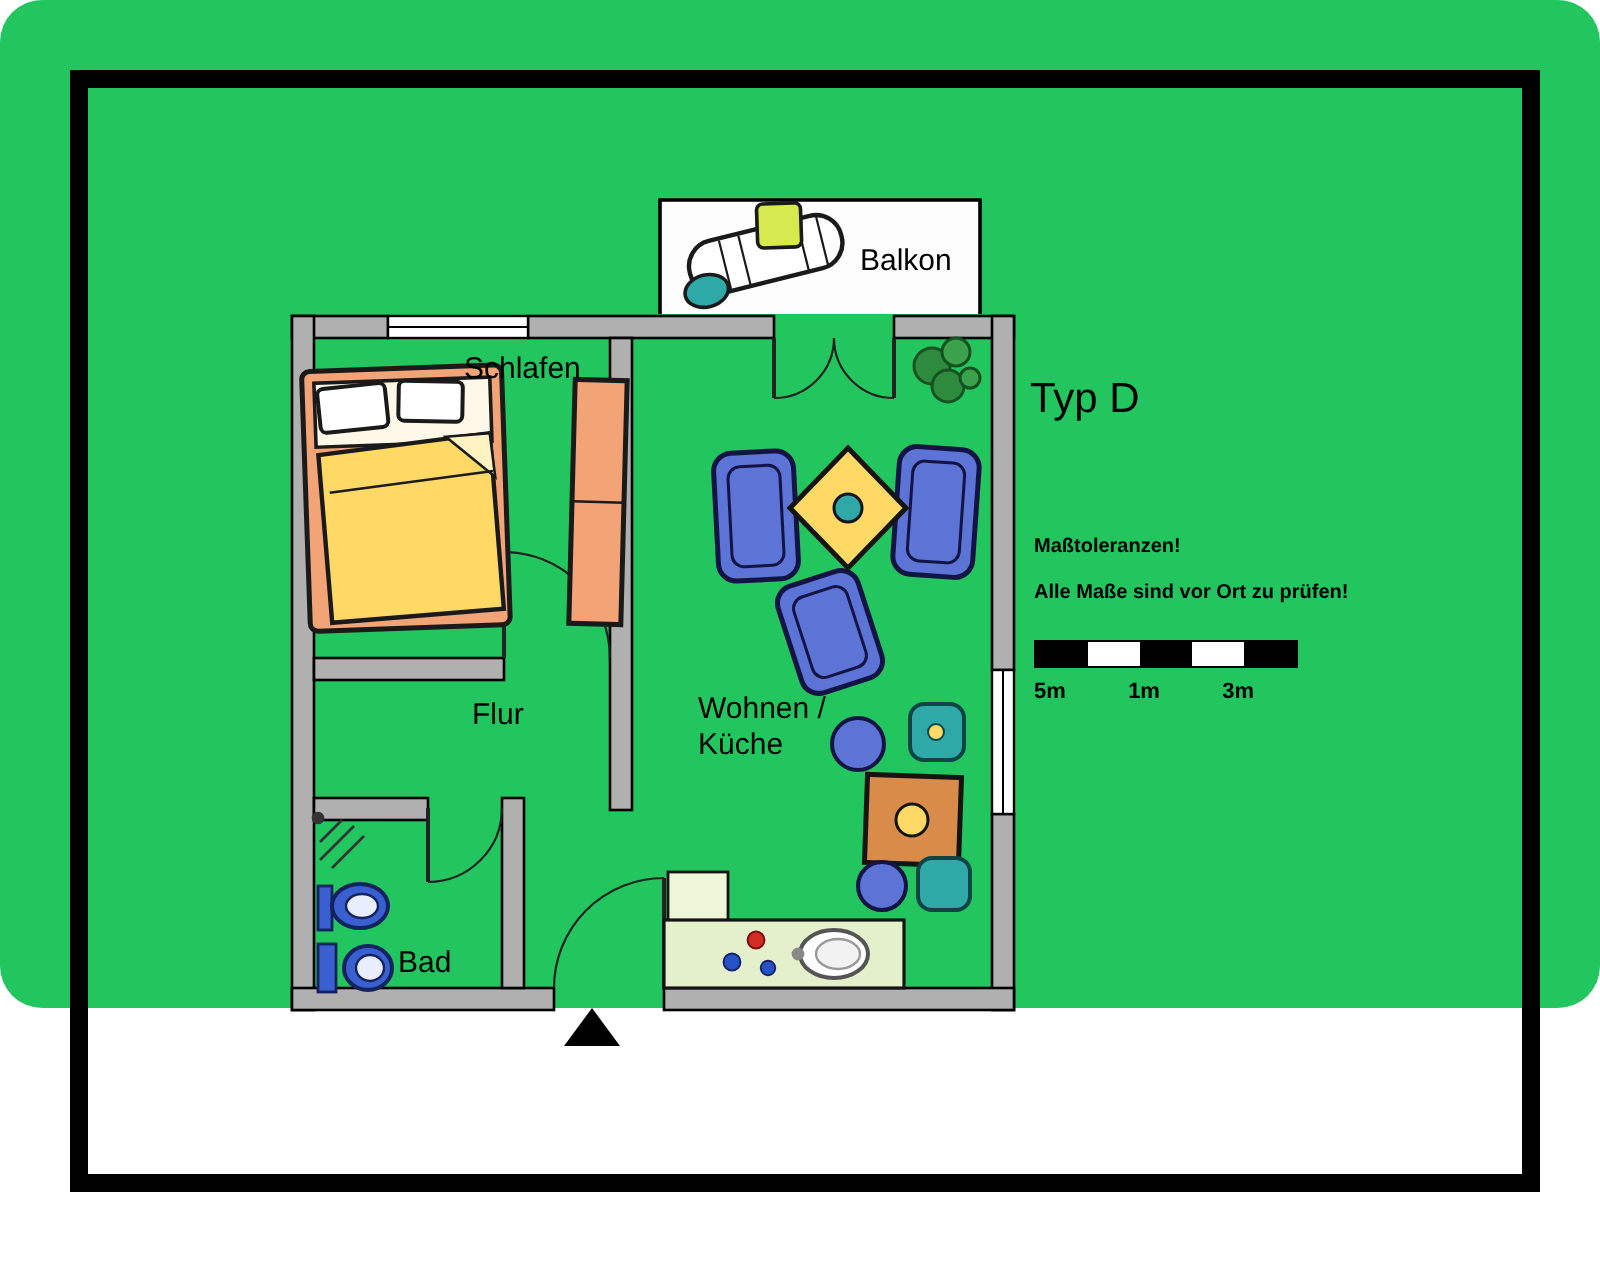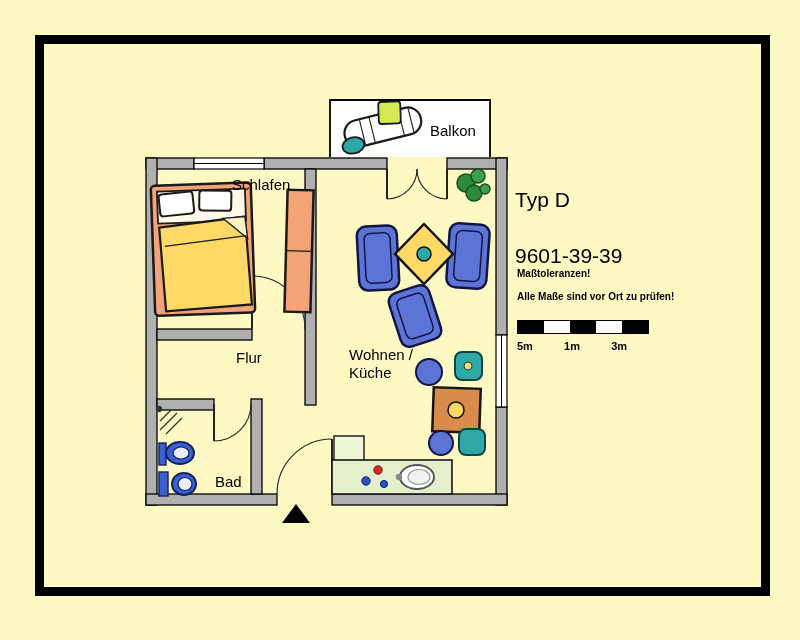--- a/index.html
+++ b/index.html
@@ -1,18 +1,18 @@
 <!DOCTYPE html>
 <html><head>
 <meta charset="utf-8">
 <style>
   * { margin:0; padding:0; box-sizing:border-box; }
   html,body { width:800px; height:640px; overflow:hidden; background:#fff; }
   body { font-family:"Liberation Sans", sans-serif; color:#000; }
-  .page { position:relative; width:800px; height:640px; background:#fef9c3; }
+  .page { position:relative; width:800px; height:504px; background:#22c55e;border-radius:21px; }
   .plan-svg { position:absolute; left:0; top:0; }
   .lbl { position:absolute; font-size:15px; color:#000; white-space:nowrap; }
   .title-line { position:absolute; left:515px; font-size:21px; color:#000; white-space:nowrap; }
   .notice { position:absolute; left:517px; font-size:10px; font-weight:bold; white-space:nowrap; }
   .scalebar { position:absolute; left:517px; top:320px; height:14px; display:flex; border:1px solid #000; }
   .scalebar span { display:block; width:26px; height:12px; }
   .seg-b { background:#000; } .seg-w { background:#fff; }
   .scale-labels { position:absolute; left:517px; top:340px; font-size:11px; font-weight:bold; }
   .scale-labels span { display:inline-block; width:44px; }
 </style>
@@ -163,26 +163,25 @@
       <ellipse cx="184" cy="484" rx="12" ry="11" fill="#3a5fd0" stroke="#14225e" stroke-width="2"></ellipse>
       <ellipse cx="185" cy="484" rx="7" ry="6.5" fill="#e8eeff" stroke="#14225e" stroke-width="1.2"></ellipse>
     </g>
 
     <polygon points="296,504 282,523 310,523" fill="#000"></polygon>
   </svg>
 
   <div class="lbl" style="left:430px; top:122px;">Balkon</div>
   <div class="lbl" style="left:232px; top:176px;">Schlafen</div>
   <div class="lbl" style="left:236px; top:349px;">Flur</div>
-  <div class="lbl" style="left:199px; top:473px;margin-left:16px;">Bad</div>
+  <div class="lbl" style="left:199px; top:473px;">Bad</div>
   <div class="lbl" style="left:349px; top:346px;">Wohnen /</div>
   <div class="lbl" style="left:349px; top:364px;">Küche</div>
 
   <div class="title-line" style="top:188px;">Typ D</div>
-  <div class="title-line" style="top:244px;">9601-39-39</div>
 
   <div class="notice" style="top:268px;">Maßtoleranzen!</div>
   <div class="notice" style="top:291px;">Alle Maße sind vor Ort zu prüfen!</div>
 
   <div class="scalebar">
     <span class="seg-b"></span>
     <span class="seg-w"></span>
     <span class="seg-b"></span>
     <span class="seg-w"></span>
     <span class="seg-b"></span>

